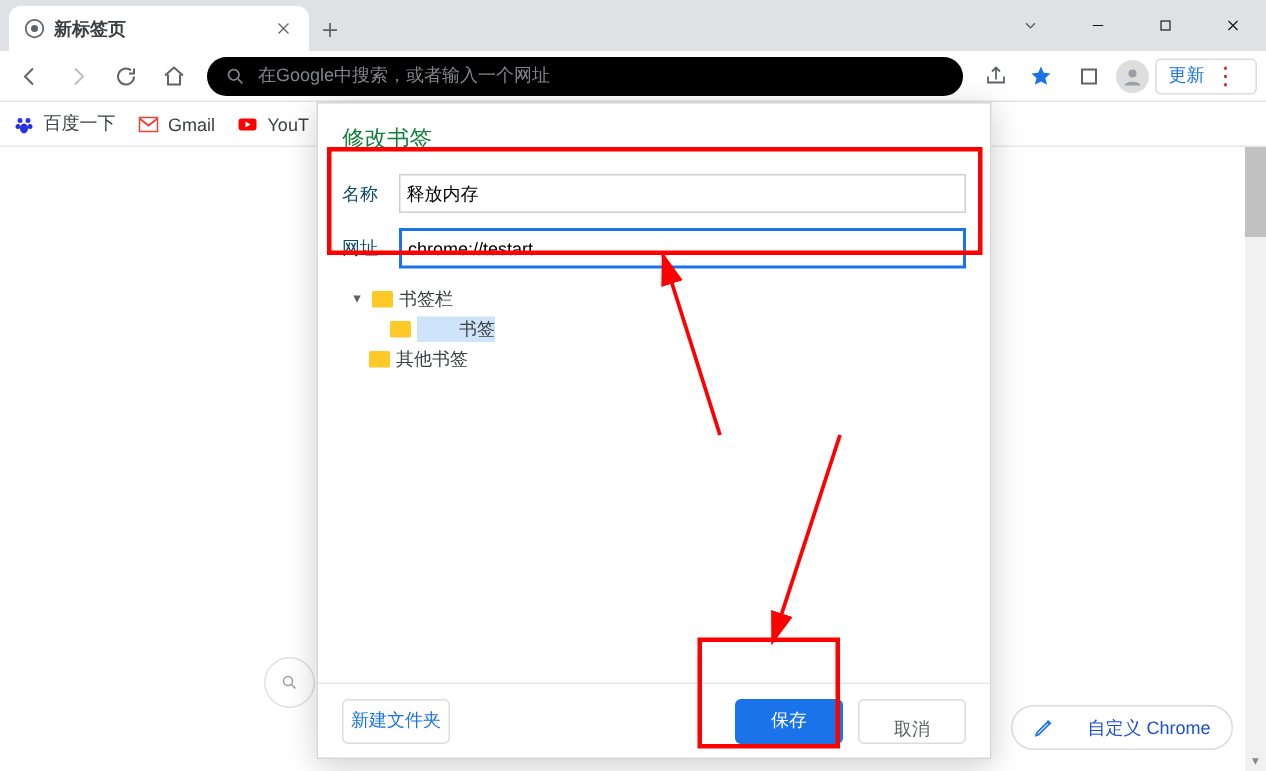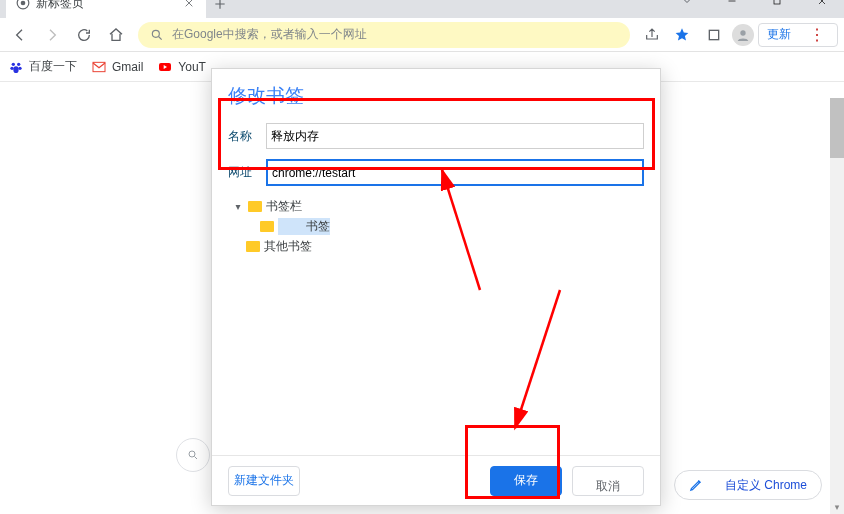--- a/index.html
+++ b/index.html
@@ -1,39 +1,39 @@
 <!DOCTYPE html>
 <html><head>
 <meta charset="utf-8">
 <style>
   * { box-sizing: border-box; margin: 0; padding: 0; font-family: "Microsoft YaHei", Arial, sans-serif; }
   body { width: 844px; height: 514px; background: #fff; overflow: hidden; position: relative; font-size: 12px; color: #333; }
 
   
-  .titlebar { height: 18px; background: #dfe1e5; display: flex; align-items: flex-end; }
+  .titlebar { height: 34px; background: #dfe1e5; display: flex; align-items: flex-end; font-weight: bold; }
   .tab { display: flex; align-items: center; height: 30px; padding: 0 10px 0 10px; background: #fff; border-radius: 8px 8px 0 0; margin-left: 6px; min-width: 200px; gap: 6px; }
   .tab .favicon { width: 14px; height: 14px; }
   .tab .favicon svg { width: 14px; height: 14px; }
   .tab .title { flex: 1; font-size: 12px; color: #3c4043; }
   .tab .close { width: 14px; height: 14px; display: flex; align-items: center; justify-content: center; color: #5f6368; font-size: 12px; cursor: pointer; }
   .newtab { width: 28px; height: 28px; display: flex; align-items: center; justify-content: center; color: #5f6368; font-size: 16px; }
   .window-controls { margin-left: auto; display: flex; height: 34px; }
   .winbtn { width: 45px; display: flex; align-items: center; justify-content: center; color: #5f6368; }
   .winbtn svg { width: 12px; height: 12px; }
 
   
   .toolbar { height: 34px; background: #fff; border-bottom: 1px solid #e3e3e3; display: flex; align-items: center; padding: 0 6px; gap: 4px; }
   .toolbtn { width: 28px; height: 28px; display: flex; align-items: center; justify-content: center; color: #5f6368; border-radius: 50%; }
   .toolbtn svg { width: 16px; height: 16px; }
-  .omnibox { flex: 1; height: 26px; background: #fef9c3; border-radius: 13px; display: flex; align-items: center; padding: 0 12px; gap: 8px; color: #80868b; font-size: 12px; margin: 0 4px; }
+  .omnibox { flex: 1; height: 26px; background: #000000; border-radius: 13px; display: flex; align-items: center; padding: 0 12px; gap: 8px; color: #80868b; font-size: 12px; margin: 0 4px; }
   .omnibox svg { width: 14px; height: 14px; flex-shrink: 0; }
   .omnibox-right { display: flex; gap: 2px; align-items: center; }
   .star { color: #1a73e8; }
   .toolbar-right { display: flex; align-items: center; gap: 4px; }
-  .pill { border: 1px solid #dadce0; border-radius: 4px; padding: 2px 8px; display: flex; align-items: center; color: #1a73e8; font-size: 12px; height: 24px; gap: 14px; }
+  .pill { border: 1px solid #dadce0; border-radius: 4px; padding: 2px 8px; display: flex; align-items: center; color: #1a73e8; font-size: 12px; height: 24px; gap: 2px; }
   .avatar { width: 22px; height: 22px; border-radius: 50%; background: #ddd; display: flex; align-items: center; justify-content: center; }
   .avatar svg { width: 16px; height: 16px; }
   .menudots { width: 24px; height: 24px; display: flex; align-items: center; justify-content: center; color: #c5221f; font-size: 16px; }
 
   
   .bookmarks-bar { height: 30px; border-bottom: 1px solid #e8e8e8; display: flex; align-items: center; padding: 0 8px; gap: 14px; font-size: 12px; color: #3c4043; }
   .bm-item { display: flex; align-items: center; gap: 5px; }
   .bm-item .icon { width: 16px; height: 16px; display:flex;align-items:center;justify-content:center;}
   .bm-item .icon svg { width:16px;height:16px; }
 
@@ -45,21 +45,21 @@
   .scrollbar .arrow.down { bottom:0; }
 
   .search-center { position:absolute; left: 176px; top: 340px; width: 34px; height: 34px; border:1px solid #dfe1e5; border-radius:17px; display:flex; align-items:center; justify-content:flex-start; padding:0 10px; color:#9aa0a6; }
   .search-center svg { width: 16px; height:16px; }
 
   .customize { position: absolute; right: 22px; bottom: 14px; border:1px solid #dadce0; border-radius: 16px; height: 30px; padding: 0 14px; display:flex; align-items:center; gap:22px; font-size:12px; color:#1d4ed8; background:#fff; }
   .customize svg { width:14px; height:14px; color:#1a73e8; }
 
   
   .dialog { position: absolute; left: 211px; top: 68px; width: 450px; height: 438px; background:#fff; border:1px solid #d6d6d6; box-shadow: 0 4px 20px rgba(0,0,0,.2); display:flex; flex-direction:column; }
-  .dialog-header { padding: 14px 16px 10px; font-size: 19px; color:#3b82f6; }
+  .dialog-header { padding: 14px 16px 10px; font-size: 15px; color:#15803d; }
   .dialog-body { padding: 4px 16px; flex:1; }
   .form-row { display:flex; align-items:center; gap: 10px; margin-bottom: 10px; }
   .form-row label { width: 28px; text-align:left; color:#0c4a6e; font-size:12px; }
   .form-row input { flex:1; height: 26px; border:1px solid #cfcfcf; padding: 0 4px; font-size: 12px; outline:none; }
   .form-row input.active { border: 2px solid #1a73e8; height:27px; }
   .tree { margin-top: 8px; font-size:12px; color:#3c4043; }
   .tree-row { display:flex; align-items:center; height: 20px; gap:4px; }
   .tree-row .arrow { width:12px; text-align:center; color:#5f6368; font-size:10px; }
   .tree-row .folder { width:14px; height:11px; background:#ffca28; border-radius:1px; border-top:2px solid #ffca28; display:inline-block; }
   .tree-row.selected .name { background:#cfe4fa;padding-left:28px; }

